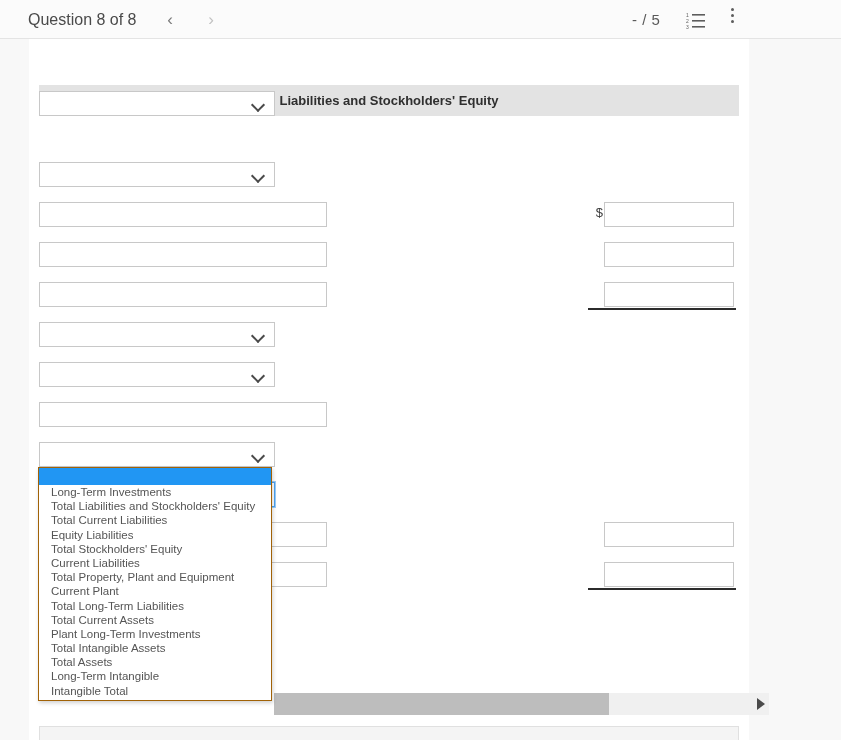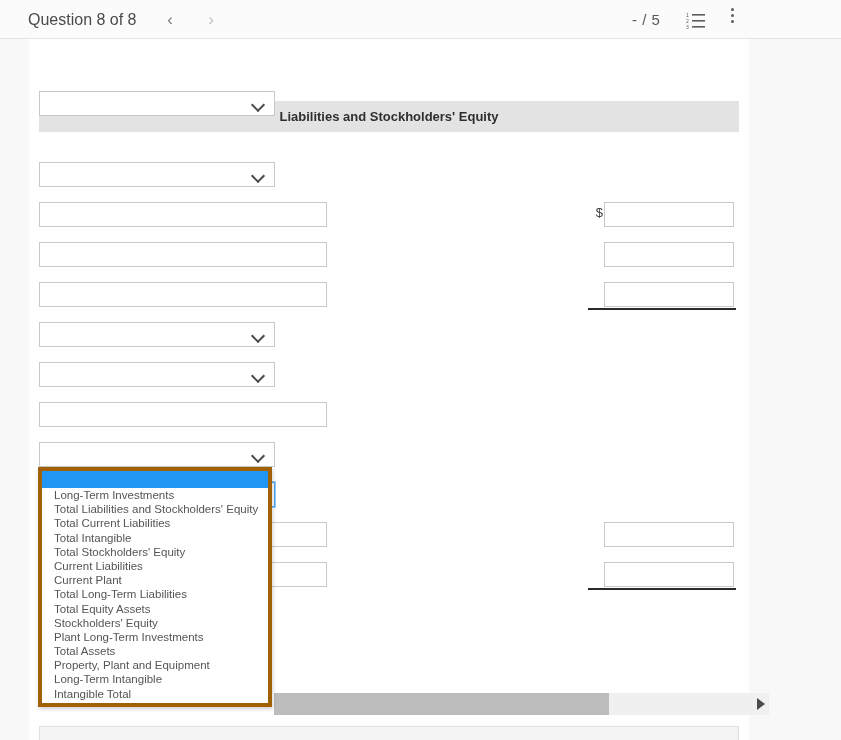--- a/index.html
+++ b/index.html
@@ -148,21 +148,20 @@
   #section-band {
     position: absolute;
     left: 10px; top: 46px;
     width: 700px; height: 31px;
     background: #e3e3e3;
     line-height: 31px;
     text-align: center;
     font-size: 13px;
     font-weight: bold;
     color: #2f2f2f;
-    margin-top: 16px;
   }
 
   
   #hscroll-track {
     position: absolute;
     left: 245px; top: 654px;
     width: 495px; height: 22px;
     background: #f0f0f0;
   }
   #hscroll-thumb {
@@ -192,21 +191,21 @@
     box-sizing: border-box;
   }
   #panel-a { top: 687px; height: 30px; }
 
   
   #dropdown {
     position: absolute;
     left: 38px; top: 467px;
     width: 234px;
     background: #ffffff;
-    border: 4px solid #a16207;
+    border: 1px solid #a16207;
     box-sizing: border-box;
     box-shadow: 1px 2px 4px rgba(0,0,0,.18);
     z-index: 40;
     padding-bottom: 2px;
   }
   .dd-item {
     height: 14.2px;
     line-height: 14.2px;
     padding-left: 12px;
     font-size: 11.5px;
@@ -294,26 +293,26 @@
   <div class="lower-panel" id="panel-a"></div>
 
 </div>
 
 <div id="dropdown">
   <div class="dd-item blank"></div>
   <div id="dd-options">
       <div class="dd-item">Long-Term Investments</div>
       <div class="dd-item">Total Liabilities and Stockholders' Equity</div>
       <div class="dd-item">Total Current Liabilities</div>
-      <div class="dd-item">Total Intangible</div>
+      <div class="dd-item">Equity Liabilities</div>
       <div class="dd-item">Total Stockholders' Equity</div>
       <div class="dd-item">Current Liabilities</div>
+      <div class="dd-item">Total Property, Plant and Equipment</div>
       <div class="dd-item">Current Plant</div>
       <div class="dd-item">Total Long-Term Liabilities</div>
-      <div class="dd-item">Total Equity Assets</div>
-      <div class="dd-item">Stockholders' Equity</div>
+      <div class="dd-item">Total Current Assets</div>
       <div class="dd-item">Plant Long-Term Investments</div>
+      <div class="dd-item">Total Intangible Assets</div>
       <div class="dd-item">Total Assets</div>
-      <div class="dd-item">Property, Plant and Equipment</div>
       <div class="dd-item">Long-Term Intangible</div>
       <div class="dd-item">Intangible Total</div>
     </div>
 </div>
 
 </body></html>

